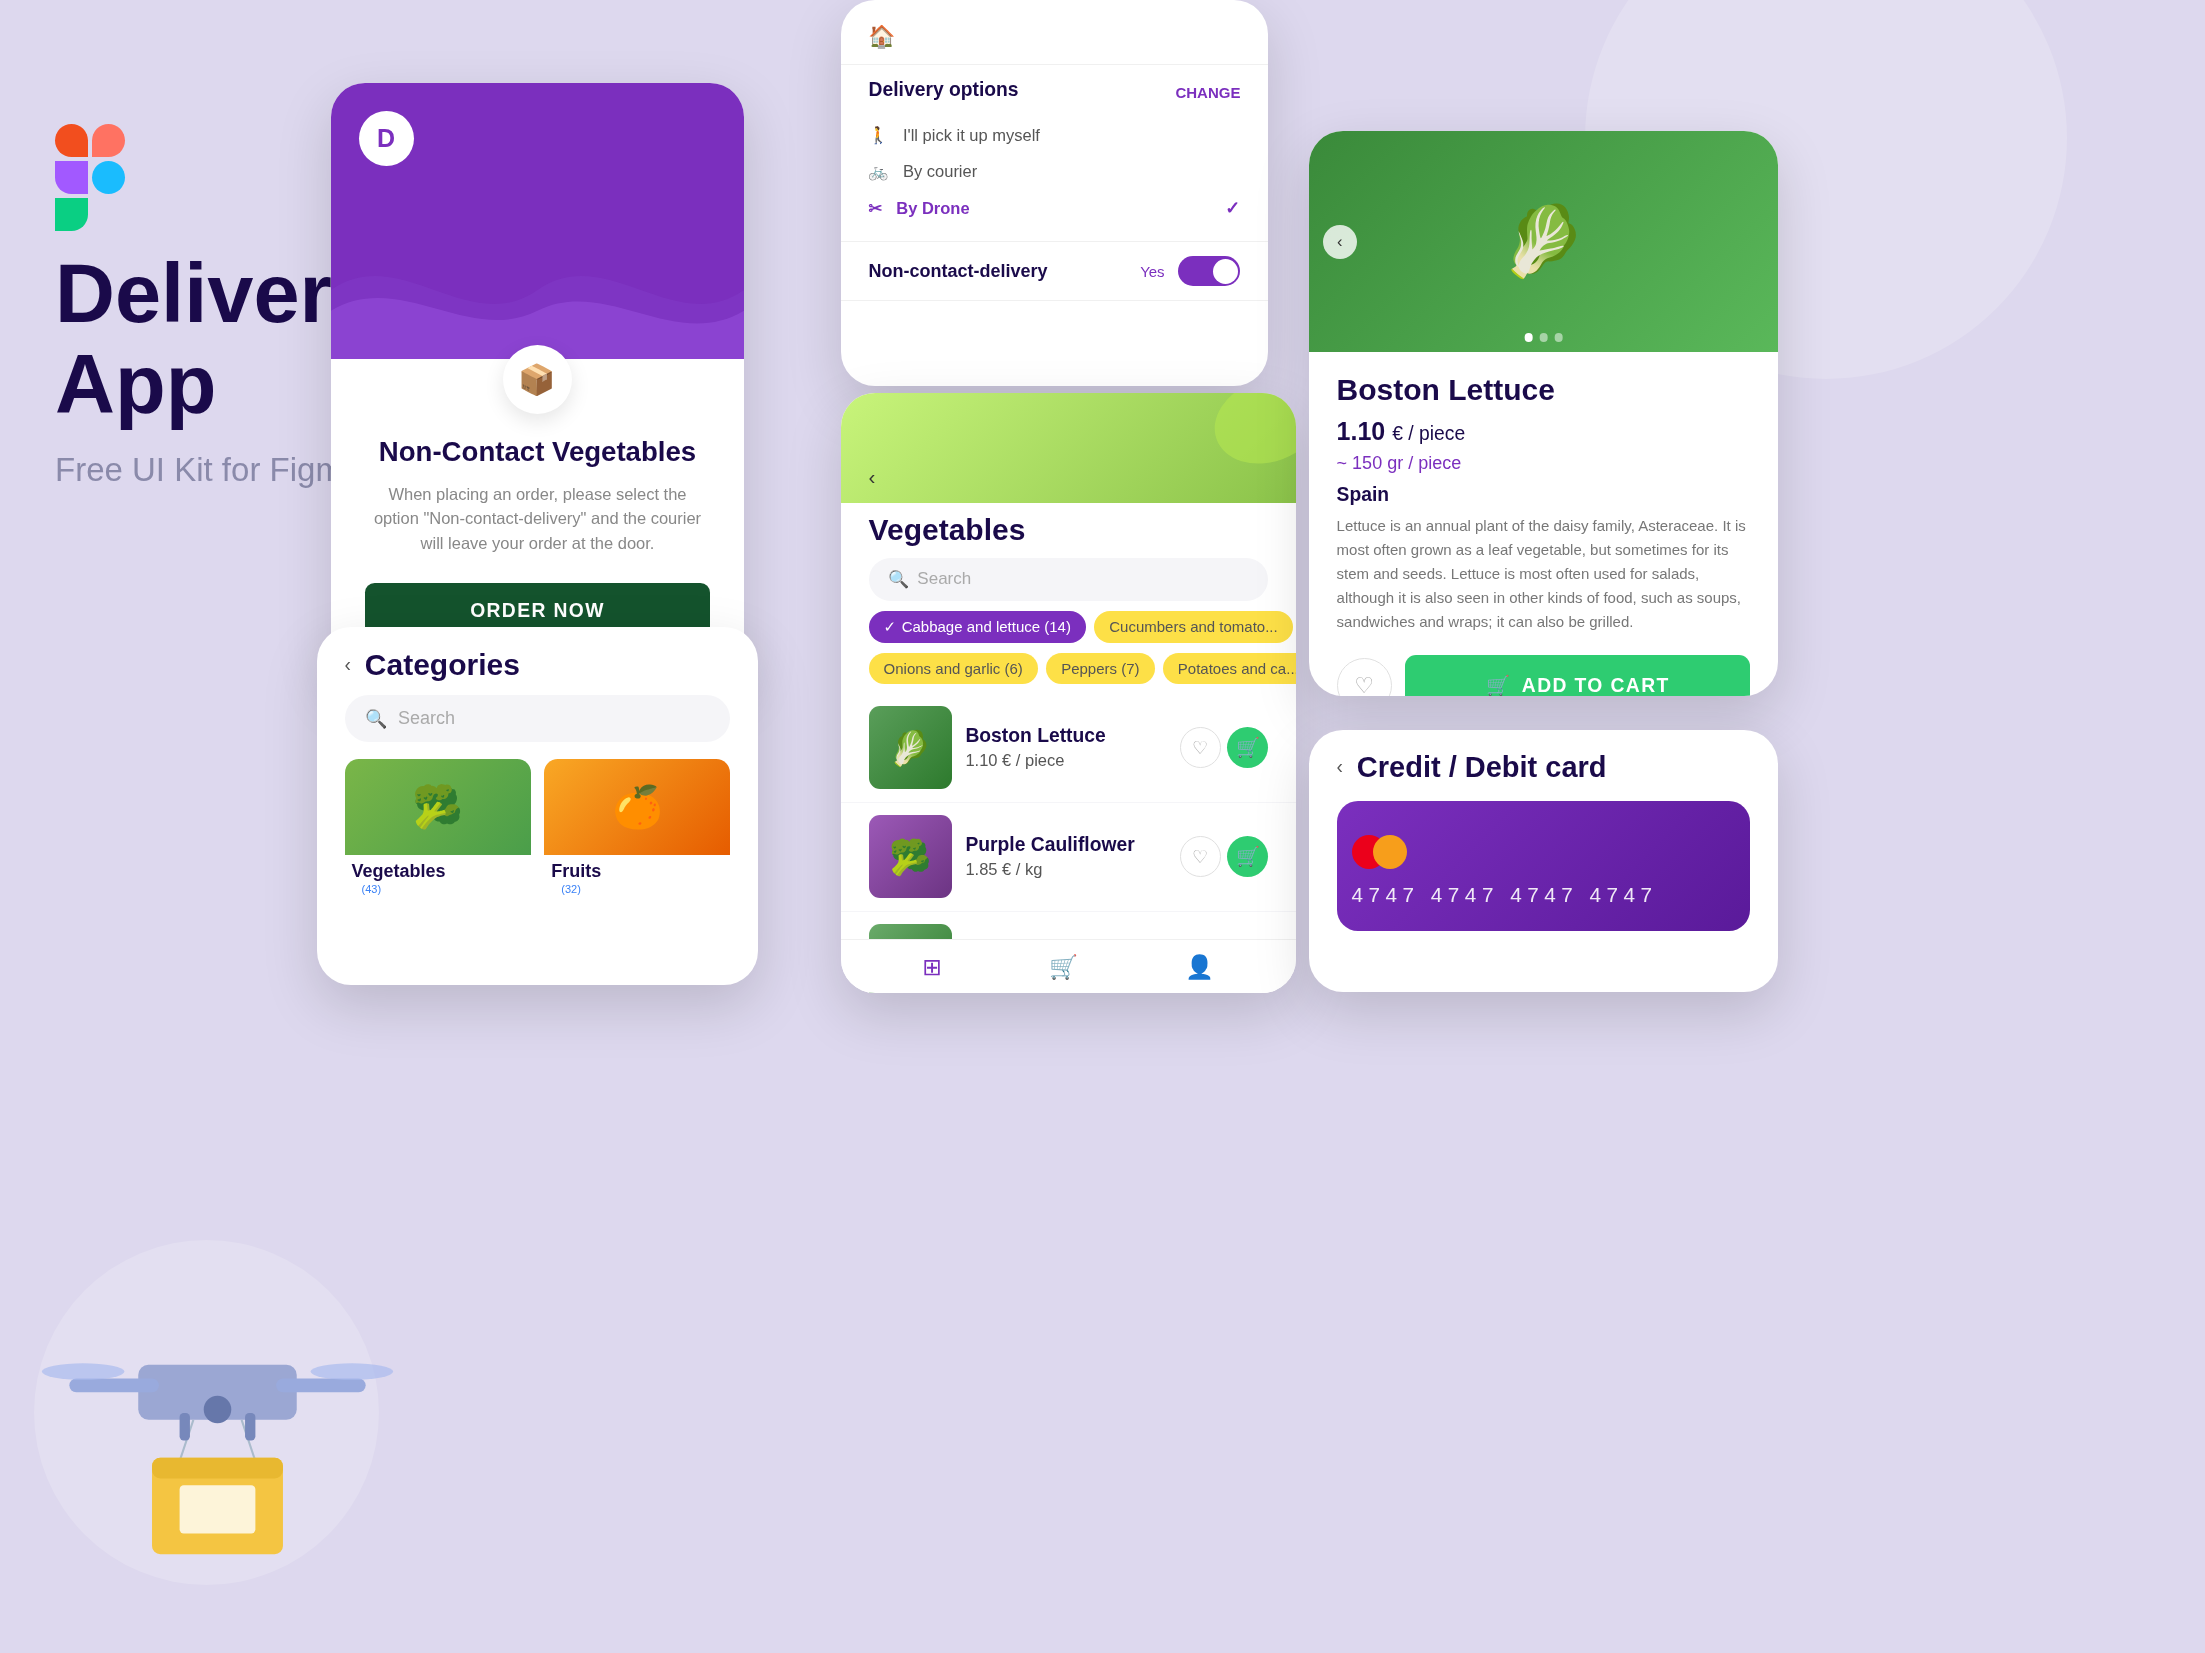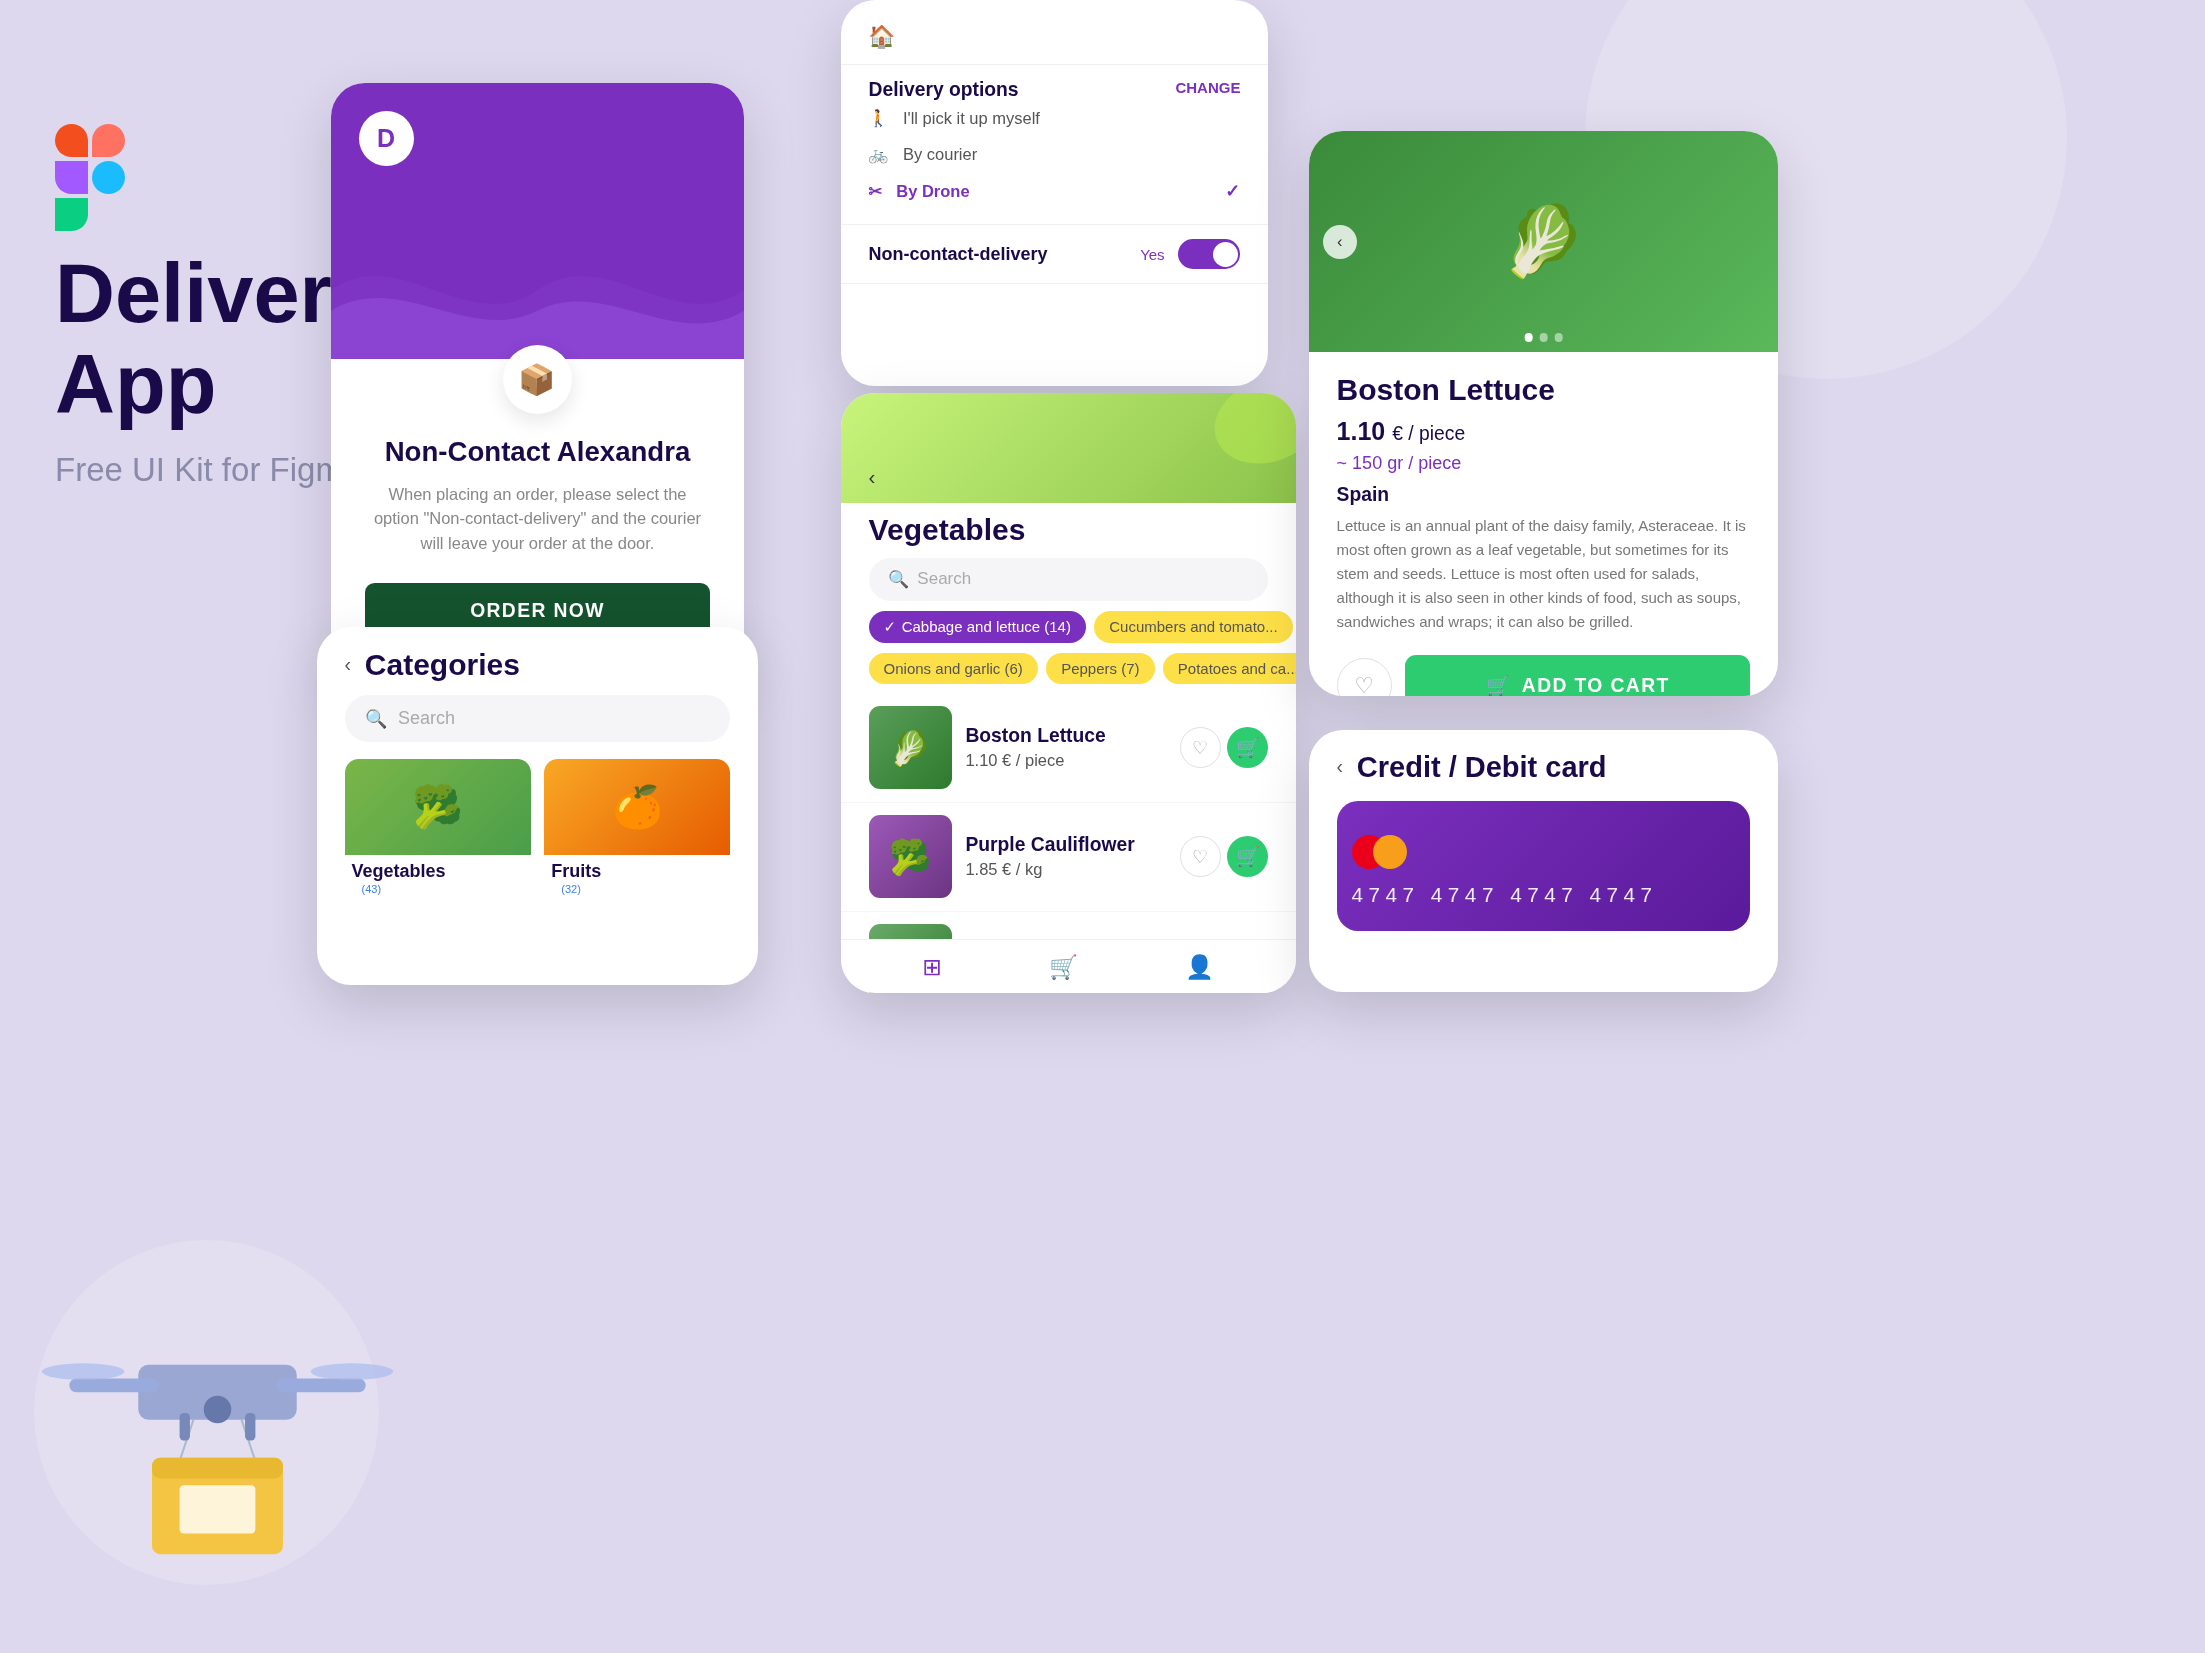--- a/index.html
+++ b/index.html
@@ -222,21 +222,22 @@
       align-items: flex-start;
       gap: 13.8px;
       border-bottom: 0.7px solid #f0f0f0;
     }
     .addr-icon { font-size: 22px; color: #888; margin-top: 3.4px; }
     .addr-text { font-size: 16.5px; color: #333; line-height: 1.6; }
     .delivery-section { padding: 13.8px 27.6px; border-bottom: 0.7px solid #f0f0f0; }
     .delivery-header {
       display: flex;
       justify-content: space-between;
-      align-items: flex-start;
+      align-items: flex-end;
+      margin-bottom: 17px;
     }
     .delivery-title { font-size: 19.3px; font-weight: 700; color: #1a0a4a; }
     .change-btn { font-size: 15px; color: #7B2FBE; font-weight: 600; cursor: pointer; }
     .delivery-option {
       display: flex;
       align-items: center;
       gap: 13.8px;
       padding: 8.3px 0;
       font-size: 16.5px;
       color: #555;
@@ -593,21 +594,21 @@
       <span>D</span>
     </div>
 
     <svg style="position:absolute;bottom:0;left:0;width:100%;height:138px;" viewBox="0 0 600 200" preserveAspectRatio="none">
       <path d="M0,100 C100,30 200,170 300,100 C400,30 500,170 600,100 L600,200 L0,200 Z" fill="rgba(130,60,200,0.5)"></path>
       <path d="M0,130 C100,70 200,180 300,130 C400,80 500,190 600,130 L600,200 L0,200 Z" fill="rgba(160,90,230,0.4)"></path>
     </svg>
   </div>
   <div class="screen1-body">
     <div class="package-icon">📦</div>
-    <div class="screen1-title">Non-Contact Alexandra</div>
+    <div class="screen1-title">Non-Contact Vegetables</div>
     <div class="screen1-desc">When placing an order, please select the option "Non-contact-delivery" and the courier will leave your order at the door.</div>
     <button class="btn-order">ORDER NOW</button>
     <button class="btn-dismiss">DISMISS</button>
   </div>
 </div>
 
 <div class="phone-card screen2">
   <div class="screen2-header">
     <span class="back-btn">‹</span>
     <span class="screen2-title">Categories</span>

